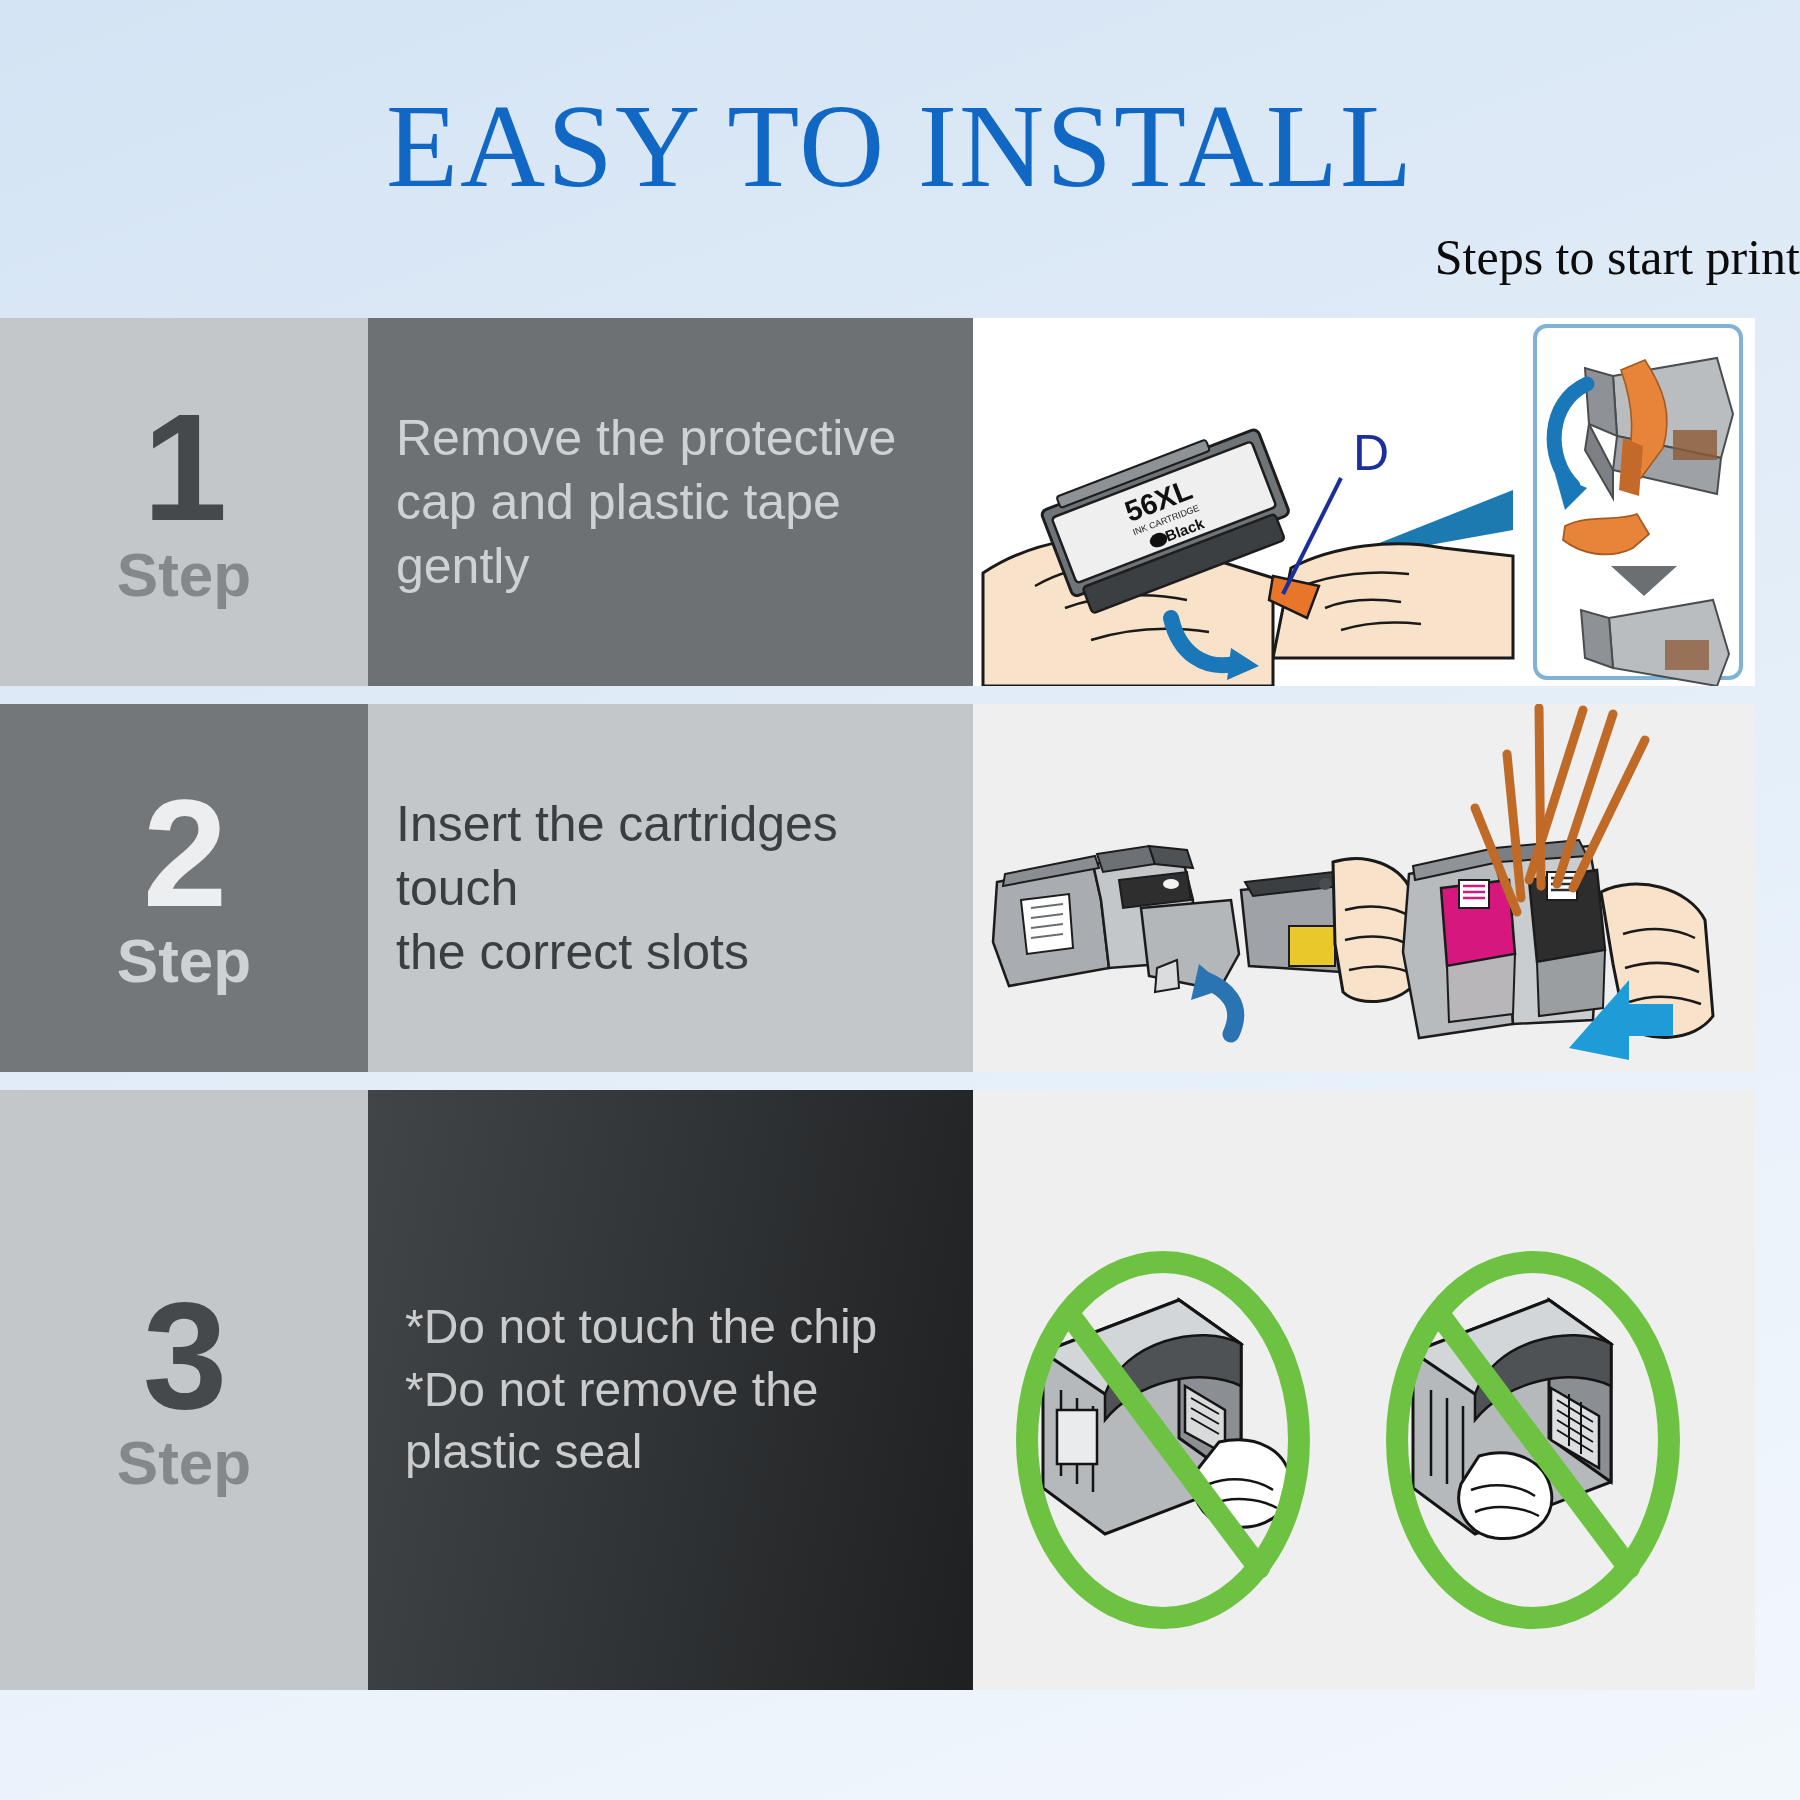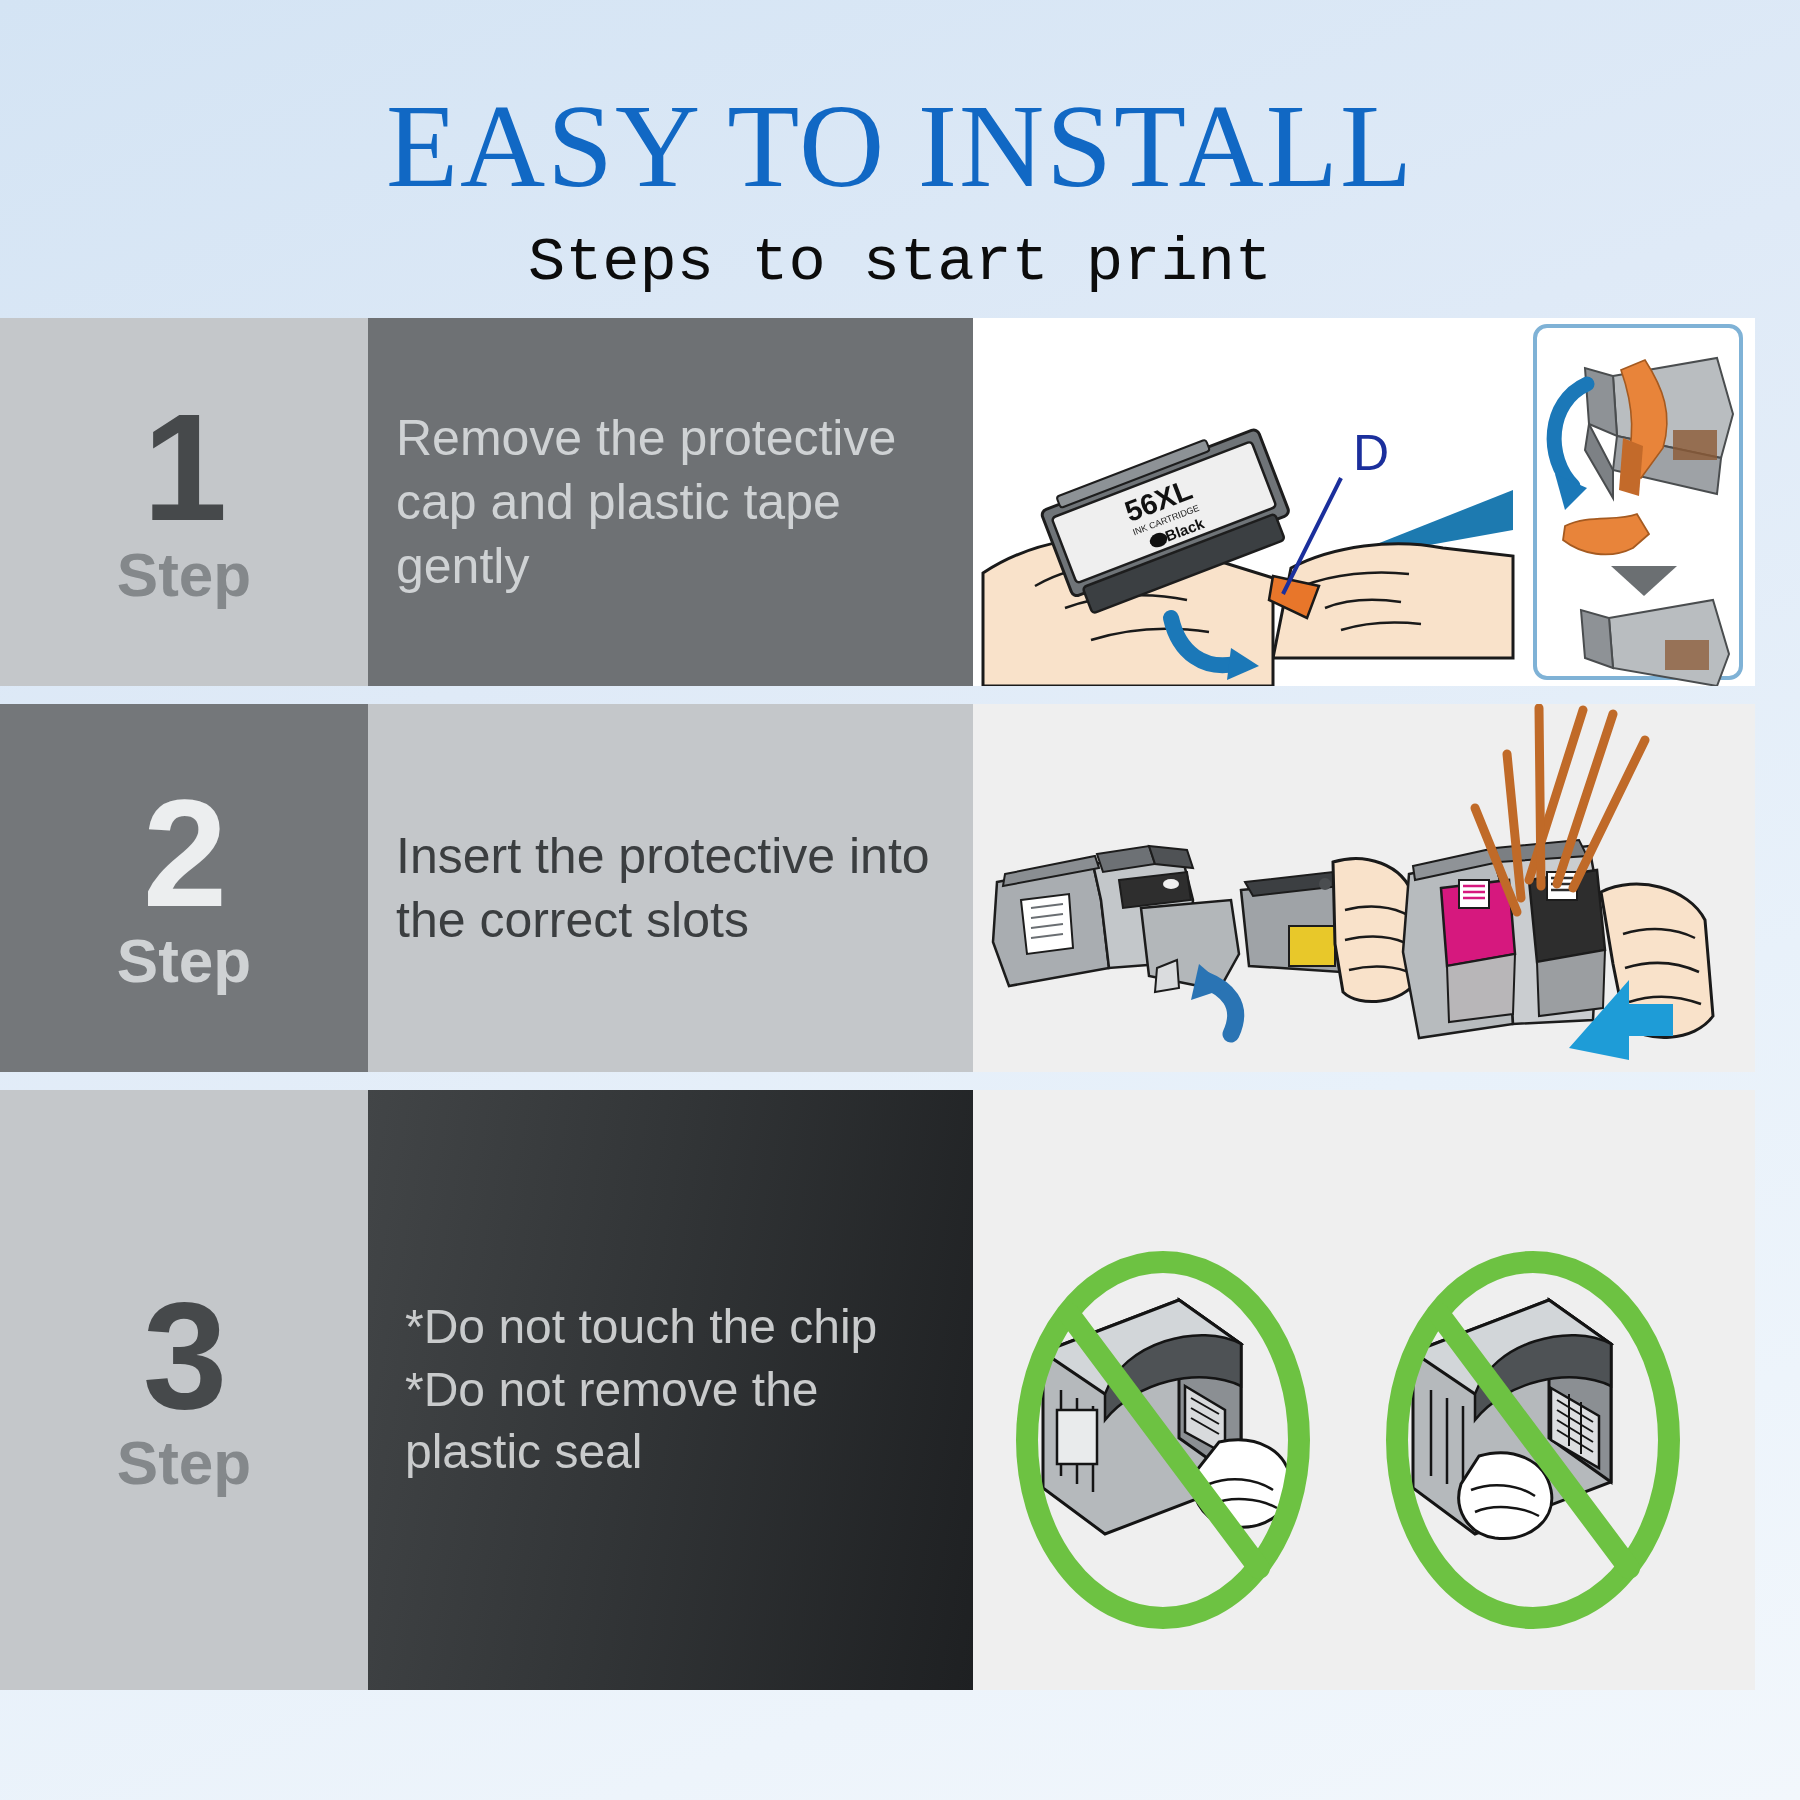--- a/index.html
+++ b/index.html
@@ -27,26 +27,27 @@
   .title {
     font-family: "Liberation Serif", "DejaVu Serif", serif;
     color: #1168c4;
     font-size: 118px;
     line-height: 1;
     letter-spacing: 2px;
     padding-top: 88px;
     white-space: nowrap;
   }
   .subtitle {
-    font-family: Liberation Mono, monospace;
+    font-family: Liberation Serif, serif;
     color: #0c0c0c;
-    font-size: 62px;
+    font-size: 50px;
     line-height: 1;
     padding-top: 26px;
     white-space: nowrap;
+    text-align: right;
   }
 
   
   .row {
     position: absolute;
     left: 0;
     display: flex;
     width: 1755px;
     height: 368px;
   }
@@ -206,21 +207,21 @@
       </svg>
     </div>
   </div>
 
   <div class="row r2">
     <div class="numcol">
       <div class="num">2</div>
       <div class="steplabel">Step</div>
     </div>
     <div class="textcol">
-      <div class="steptext">Insert the protective into
+      <div class="steptext">Insert the cartridges touch
 the correct slots</div>
     </div>
     <div class="imgcol">
       <svg viewBox="0 0 782 368" width="782" height="368">
         <rect x="0" y="0" width="782" height="368" fill="#efefef"></rect>
 
         <g>
 
           <polygon points="24,178 120,160 128,196 136,264 36,282 20,238" fill="#a9adb1" stroke="#1c1c1c" stroke-width="2.5"></polygon>
           <polygon points="120,160 208,148 220,196 214,258 136,264 128,196" fill="#c3c7ca" stroke="#1c1c1c" stroke-width="2.5"></polygon>

